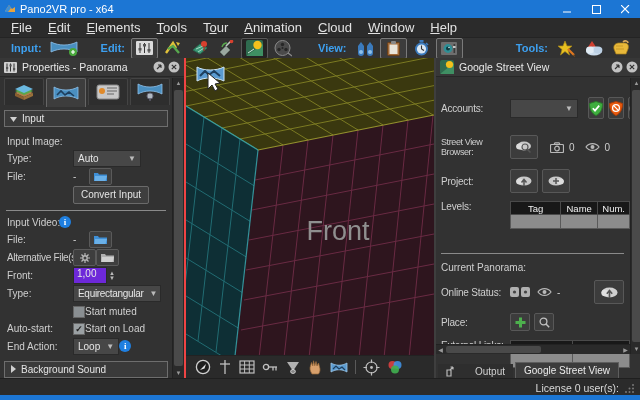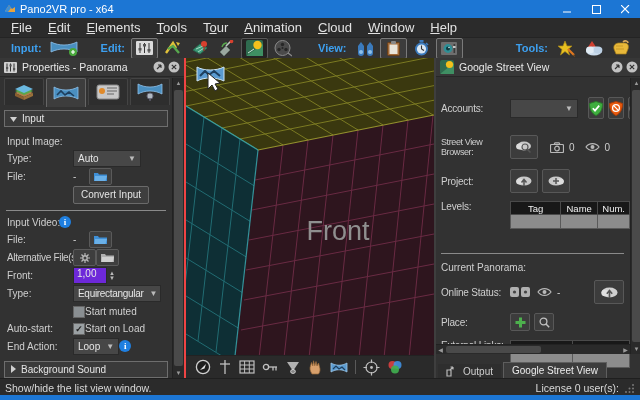--- a/index.html
+++ b/index.html
@@ -75,21 +75,21 @@
   .rlabel{width:69px;flex-shrink:0;letter-spacing:-0.2px;}
   .rbtn{width:24px;height:20px;background:#3c3c3c;border:1px solid #585858;border-radius:2px;
         display:flex;align-items:center;justify-content:center;}
   .tbl{border-collapse:collapse;font-size:9.5px;}
   .tbl th{background:#181818;color:#f0f0f0;border:1px solid #4a4a4a;font-weight:normal;height:12px;padding:0 3px;}
   .tbl td{background:#8c8c8c;border:1px solid #5a5a5a;height:13px;padding:0;}
   .hscroll{position:absolute;left:0;right:12px;bottom:24px;height:9px;background:#2a2a2a;border-top:1px solid #222;}
   .hscroll .thumb{position:absolute;top:1px;bottom:1px;left:10px;width:95px;background:#4a4a4a;border-radius:2px;}
   .harr{position:absolute;top:0;bottom:0;width:9px;color:#999;font-size:6px;display:flex;align-items:center;justify-content:center;}
   .btabs{position:absolute;left:2px;bottom:0;height:15px;display:flex;align-items:flex-end;gap:2px;}
-  .btab{height:14px;display:flex;align-items:center;gap:8px;padding:0 8px;color:#cfcfcf;font-size:10px;background:#2e2e2e;margin-top:24px;}
+  .btab{height:14px;display:flex;align-items:center;gap:20px;padding:0 8px;color:#cfcfcf;font-size:10px;background:#2e2e2e;margin-top:24px;}
   .btab.sel{background:#3c3c3c;border:1px solid #5e5e5e;border-bottom:none;color:#ececec;height:15px;}
   
   .statusbar{position:absolute;top:378px;left:0;right:0;height:17px;background:#2b2b2b;
              border-top:1px solid #1f1f1f;display:flex;align-items:center;padding:0 5px;font-size:10.5px;color:#d9d9d9;}
   .statusbar .sp{flex:1;}
   .bluestrip{position:absolute;top:395px;left:0;right:0;height:5px;background:#1c76d4;}
 </style>
 </head>
 <body>
 
@@ -740,21 +740,20 @@
           <span>Output</span>
         </div>
         <div class="btab sel">
           <span>Google Street View</span>
         </div>
       </div>
     </div>
   </div>
 
   <div class="statusbar">
-    <span>Show/hide the list view window.</span>
     <span class="sp"></span>
     <span>License 0 user(s):</span>
     <svg style="margin-left:6px" width="10" height="10" viewBox="0 0 10 10">
         <circle cx="8" cy="2" r="1" fill="#777"></circle>
         <circle cx="8" cy="5.5" r="1" fill="#777"></circle>
         <circle cx="8" cy="9" r="1" fill="#777"></circle>
         <circle cx="4.5" cy="5.5" r="1" fill="#777"></circle>
         <circle cx="4.5" cy="9" r="1" fill="#777"></circle>
         <circle cx="1" cy="9" r="1" fill="#777"></circle>
       </svg>

